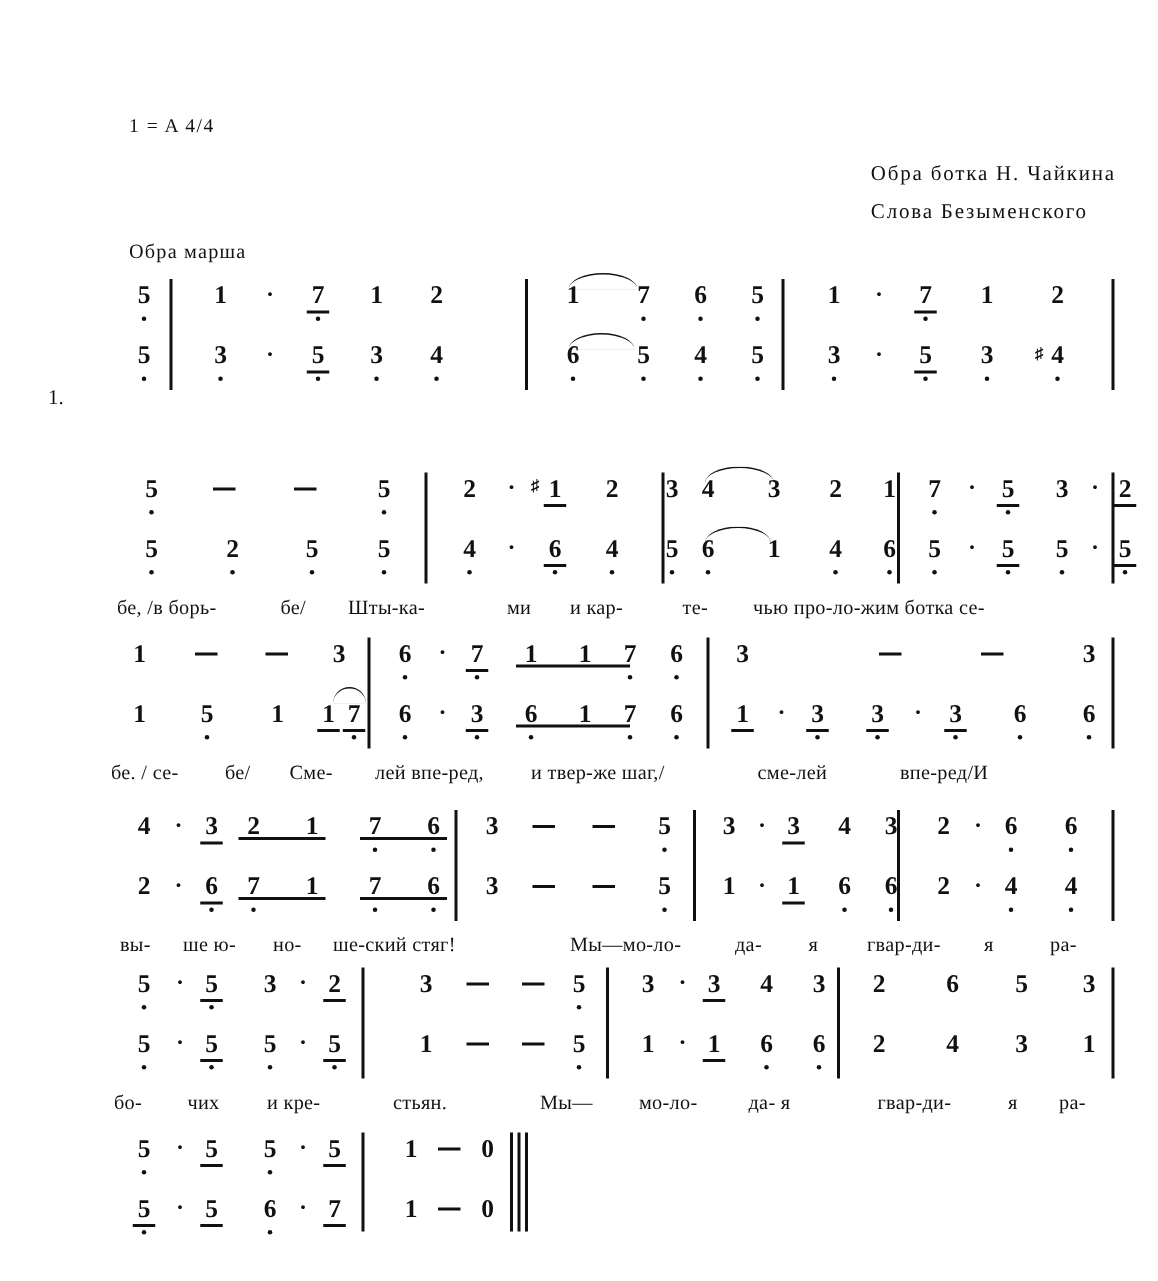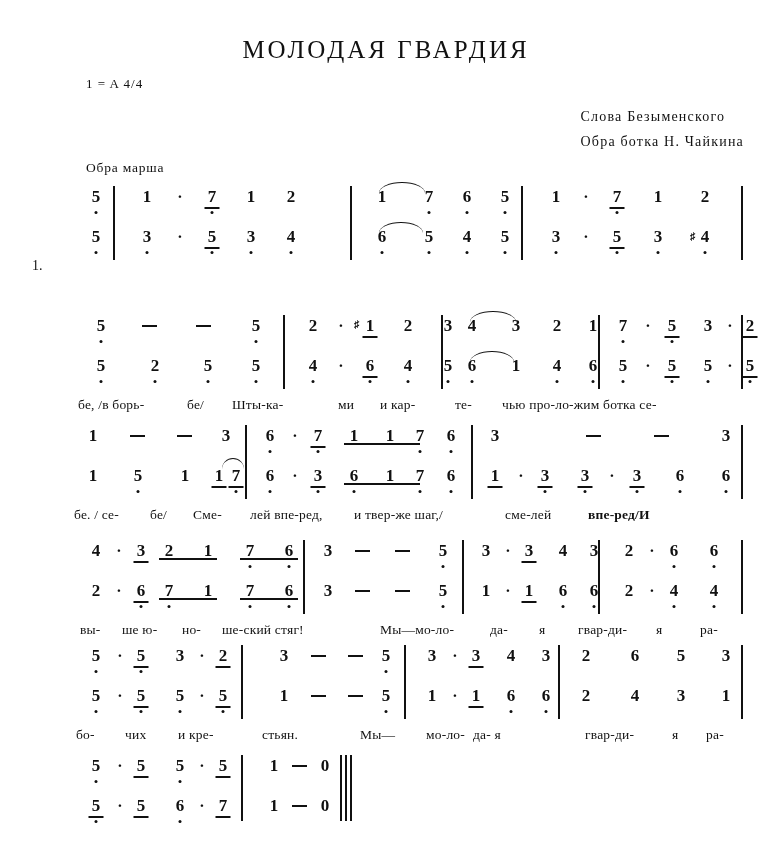--- a/index.html
+++ b/index.html
@@ -77,26 +77,25 @@
   }
   
   .beam{position:absolute;height:1.6px;background:#111;}
   .sharp{position:absolute;font-size:11px;font-weight:700;}
 </style>
 </head>
 <body>
 
 <div class="page">
 
-  <div class="title">МОЛОДАЯ ГВАРДИЯ</div>
   <div class="keysig">1 = A   4/4</div>
 
   <div class="credits">
+    <div>Обра ботка  Н.  Чайкина</div>
     <div>Слова Безыменского</div>
-    <div>Обра ботка  Н.  Чайкина</div>
   </div>
 
   <div class="tempo">Обра марша</div>
   <div class="verse-no">1.</div>
 
   <div class="system" style="top:186px;">
     <div class="staff">
       <div class="bar" style="left:113px;"></div>
       <div class="bar" style="left:350px;"></div>
       <div class="bar" style="left:521px;"></div>
@@ -238,21 +237,21 @@
       <div class="note row-bot" style="left:537px;">3<i class="odot"></i><i class="ul" style="width:15px;"></i></div>
       <div class="note row-bot" style="left:577px;">3<i class="odot"></i><i class="ul" style="width:15px;"></i></div>
       <div class="note row-bot dotsym" style="left:604px;">·</div>
       <div class="note row-bot" style="left:629px;">3<i class="odot"></i><i class="ul" style="width:15px;"></i></div>
       <div class="note row-bot" style="left:672px;">6<i class="odot"></i></div>
       <div class="note row-bot" style="left:718px;">6<i class="odot"></i></div>
     </div>
     <div class="lyric">
       <span style="left:74px;">бе. / се-</span><span style="left:150px;">бе/</span><span style="left:193px;">Сме-</span>
       <span style="left:250px;">лей впе-ред,</span><span style="left:354px;">и твер-же шаг,/</span>
-      <span style="left:505px;">сме-лей</span><span style="left:588px;font-weight:bold;">впе-ред/И</span>
+      <span style="left:505px;">сме-лей</span><span style="left:600px;">впе-ред/И</span>
     </div>
   </div>
 
   <div class="system" style="top:540px;">
     <div class="staff">
       <div class="bar" style="left:303px;"></div>
       <div class="bar" style="left:462px;"></div>
       <div class="bar" style="left:598px;"></div>
       <div class="bar" style="left:741px;"></div>
 
@@ -353,21 +352,21 @@
       <div class="note row-bot" style="left:503px;">6<i class="odot"></i></div>
       <div class="note row-bot" style="left:538px;">6<i class="odot"></i></div>
       <div class="note row-bot" style="left:578px;">2</div>
       <div class="note row-bot" style="left:627px;">4</div>
       <div class="note row-bot" style="left:673px;">3</div>
       <div class="note row-bot" style="left:718px;">1</div>
     </div>
     <div class="lyric">
       <span style="left:76px;">бо-</span><span style="left:125px;">чих</span><span style="left:178px;">и кре-</span>
       <span style="left:262px;">стьян.</span><span style="left:360px;">Мы—</span><span style="left:426px;">мо-ло-</span>
-      <span style="left:473px;text-align:center;">да- я</span><span style="left:585px;">гвар-ди-</span><span style="left:672px;">я</span>
+      <span style="left:499px;text-align:center;">да- я</span><span style="left:585px;">гвар-ди-</span><span style="left:672px;">я</span>
       <span style="left:706px;">ра-</span>
     </div>
   </div>
 
   <div class="system" style="top:755px;">
     <div class="staff" style="height:72px;">
       <div class="bar" style="left:241px;height:66px;"></div>
       <div class="endbar" style="left:340px;">
         <i style="left:0;width:2px;height:66px;"></i>
         <i style="left:5px;width:2px;height:66px;"></i>

